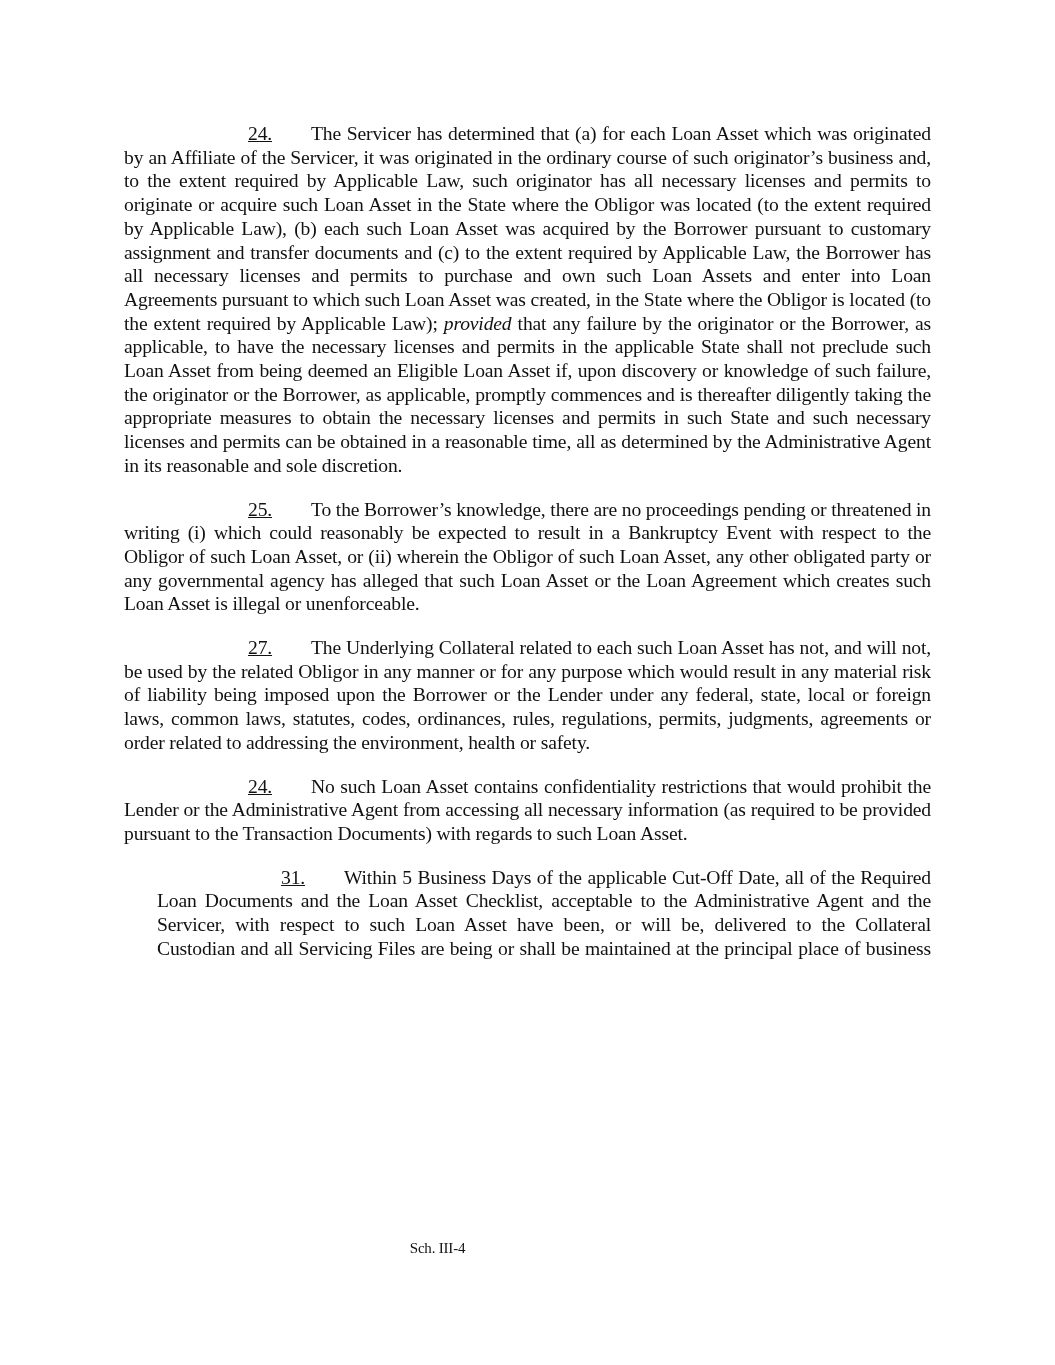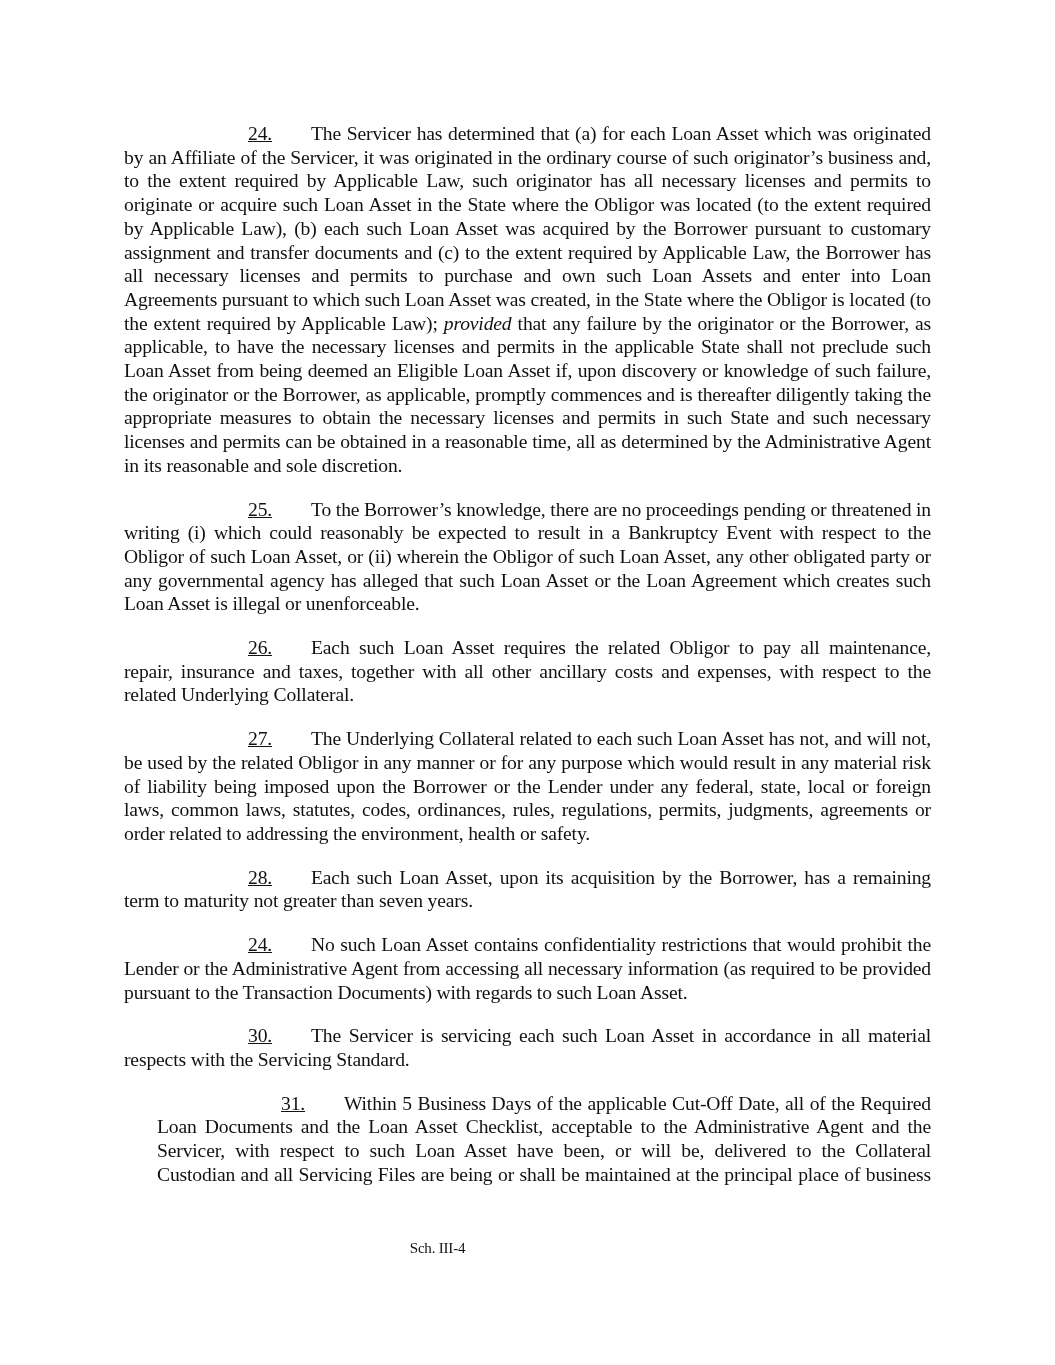--- a/index.html
+++ b/index.html
@@ -53,39 +53,30 @@
   <p class="para">
     <span class="num">24.</span><span>The Servicer has determined that (a) for each Loan Asset which was originated by an Affiliate of the Servicer, it was originated in the ordinary course of such originator’s business and, to the extent required by Applicable Law, such originator has all necessary licenses and permits to originate or acquire such Loan Asset in the State where the Obligor was located (to the extent required by Applicable Law), (b) each such Loan Asset was acquired by the Borrower pursuant to customary assignment and transfer documents and (c) to the extent required by Applicable Law, the Borrower has all necessary licenses and permits to purchase and own such Loan Assets and enter into Loan Agreements pursuant to which such Loan Asset was created, in the State where the Obligor is located (to the extent required by Applicable Law);</span>
     <em>provided</em>
     <span>that any failure by the originator or the Borrower, as applicable, to have the necessary licenses and permits in the applicable State shall not preclude such Loan Asset from being deemed an Eligible Loan Asset if, upon discovery or knowledge of such failure, the originator or the Borrower, as applicable, promptly commences and is thereafter diligently taking the appropriate measures to obtain the necessary licenses and permits in such State and such necessary licenses and permits can be obtained in a reasonable time, all as determined by the Administrative Agent in its reasonable and sole discretion.</span>
   </p>
 
   <p class="para">
     <span class="num">25.</span><span>To the Borrower’s knowledge, there are no proceedings pending or threatened in writing (i) which could reasonably be expected to result in a Bankruptcy Event with respect to the Obligor of such Loan Asset, or (ii) wherein the Obligor of such Loan Asset, any other obligated party or any governmental agency has alleged that such Loan Asset or the Loan Agreement which creates such Loan Asset is illegal or unenforceable.</span>
   </p>
 
-  <p class="para">
-    <span class="num">26.</span><span>Each such Loan Asset requires the related Obligor to pay all maintenance, repair, insurance and taxes, together with all other ancillary costs and expenses, with respect to the related Underlying Collateral.</span>
-  </p>
 
   <p class="para">
     <span class="num">27.</span><span>The Underlying Collateral related to each such Loan Asset has not, and will not, be used by the related Obligor in any manner or for any purpose which would result in any material risk of liability being imposed upon the Borrower or the Lender under any federal, state, local or foreign laws, common laws, statutes, codes, ordinances, rules, regulations, permits, judgments, agreements or order related to addressing the environment, health or safety.</span>
   </p>
 
-  <p class="para">
-    <span class="num">28.</span><span>Each such Loan Asset, upon its acquisition by the Borrower, has a remaining term to maturity not greater than seven years.</span>
-  </p>
 
   <p class="para">
     <span class="num">24.</span><span>No such Loan Asset contains confidentiality restrictions that would prohibit the Lender or the Administrative Agent from accessing all necessary information (as required to be provided pursuant to the Transaction Documents) with regards to such Loan Asset.</span>
   </p>
 
-  <p class="para">
-    <span class="num">30.</span><span>The Servicer is servicing each such Loan Asset in accordance in all material respects with the Servicing Standard.</span>
-  </p>
 
   <p class="para" style="text-align-last: justify; margin-left: 33px;">
     <span class="num">31.</span><span>Within 5 Business Days of the applicable Cut-Off Date, all of the Required Loan Documents and the Loan Asset Checklist, acceptable to the Administrative Agent and the Servicer, with respect to such Loan Asset have been, or will be, delivered to the Collateral Custodian and all Servicing Files are being or shall be maintained at the principal place of business</span>
   </p>
 
 </div>
 
 <div class="footer">Sch. III-4</div>
 
 </body></html>

